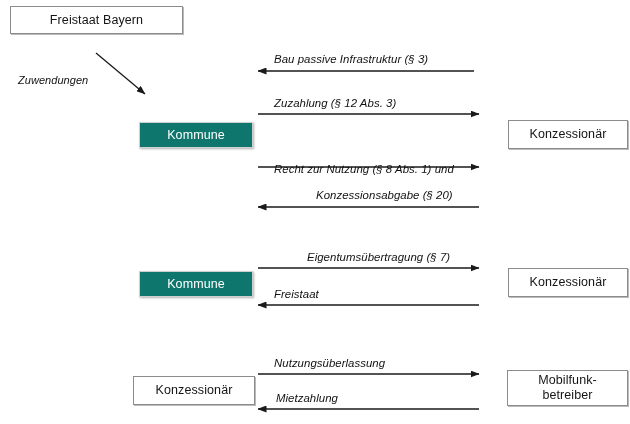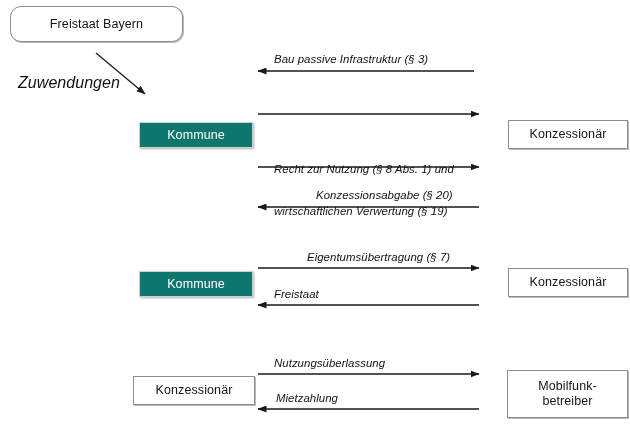--- a/index.html
+++ b/index.html
@@ -45,21 +45,21 @@
     position: absolute;
     font-size: 11.4px;
     font-style: italic;
     line-height: 1.25;
     color: #111111;
     white-space: pre;
     letter-spacing: 0.05px;
   }
   .side-label {
     position: absolute;
-    font-size: 16px;
+    font-size: 11px;
     font-style: italic;
     color: #111111;
     white-space: nowrap;
     letter-spacing: 0.05px;
     text-align: center;
   }
   svg.arrows {
     position: absolute;
     left: 0;
     top: 0;
@@ -98,21 +98,21 @@
 
     <line x1="258" y1="268" x2="479" y2="268" stroke="#1a1a1a" stroke-width="1.5" marker-end="url(#ah-right)"></line>
 
     <line x1="479" y1="305" x2="258" y2="305" stroke="#1a1a1a" stroke-width="1.5" marker-end="url(#ah-left)"></line>
 
     <line x1="258" y1="374" x2="479" y2="374" stroke="#1a1a1a" stroke-width="1.5" marker-end="url(#ah-right)"></line>
 
     <line x1="479" y1="409" x2="258" y2="409" stroke="#1a1a1a" stroke-width="1.5" marker-end="url(#ah-left)"></line>
   </svg>
 
-  <div class="node node-plain" style="left:10px; top:6px; width:173px; height:36px;border-radius:11px;">
+  <div class="node node-plain" style="left:10px; top:6px; width:173px; height:28px;">
     <span>Freistaat Bayern</span>
   </div>
 
   <div class="node node-filled" style="left:139px; top:122px; width:114px; height:26px;">
     <span>Kommune</span>
   </div>
 
   <div class="node node-plain" style="left:508px; top:120px; width:120px; height:29px;">
     <span>Konzessionär</span>
   </div>
@@ -122,33 +122,33 @@
   </div>
 
   <div class="node node-plain" style="left:508px; top:268px; width:120px; height:29px;">
     <span>Konzessionär</span>
   </div>
 
   <div class="node node-plain" style="left:133px; top:376px; width:122px; height:29px;">
     <span>Konzessionär</span>
   </div>
 
-  <div class="node node-plain" style="left:507px; top:370px; width:121px; height:48px; flex-direction:column;align-items:center;">
+  <div class="node node-plain" style="left:507px; top:370px; width:121px; height:36px; flex-direction:column;align-items:center;">
     <span>Mobilfunk-</span>
     <span>betreiber</span>
   </div>
 
   <div class="side-label" style="left:18px; top:74px;">Zuwendungen</div>
 
   <div class="edge-label" style="left:274px; top:52px;">Bau passive Infrastruktur (§ 3)</div>
 
+  <div class="edge-label" style="left:274px; top:96px;">Zuzahlung (§ 12 Abs. 3)</div>
 
   <div class="edge-label" style="left:274px; top:133px;">
     <div>Recht zur Nutzung (§ 8 Abs. 1) und</div>
-    <div>wirtschaftlichen Verwertung (§ 19)</div>
   </div>
 
   <div class="edge-label" style="left:284px; top:188px;margin-left:32px;">Konzessionsabgabe (§ 20)</div>
 
   <div class="edge-label" style="left:274px; top:250px;margin-left:33px;">Eigentumsübertragung (§ 7)</div>
 
   <div class="edge-label" style="left:274px; top:287px;">Freistaat</div>
 
   <div class="edge-label" style="left:274px; top:356px;">Nutzungsüberlassung</div>
 

